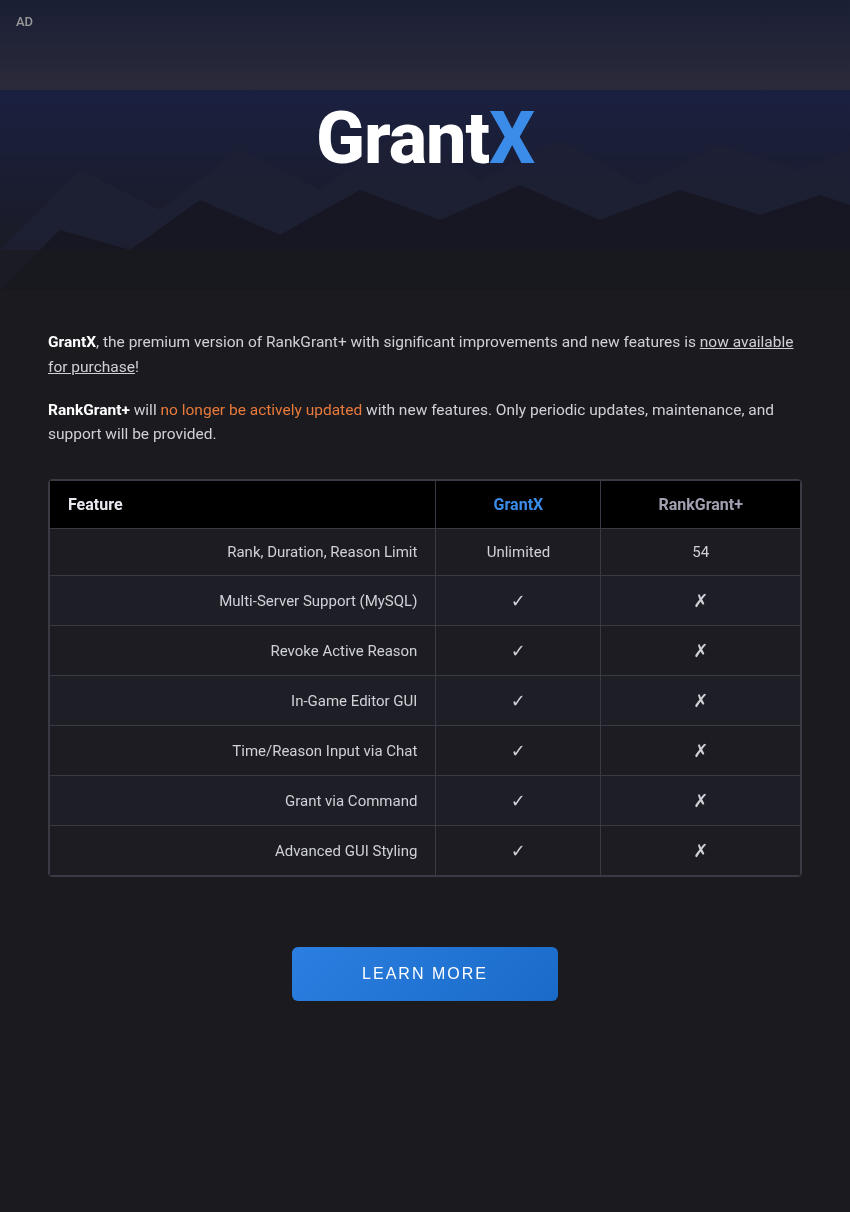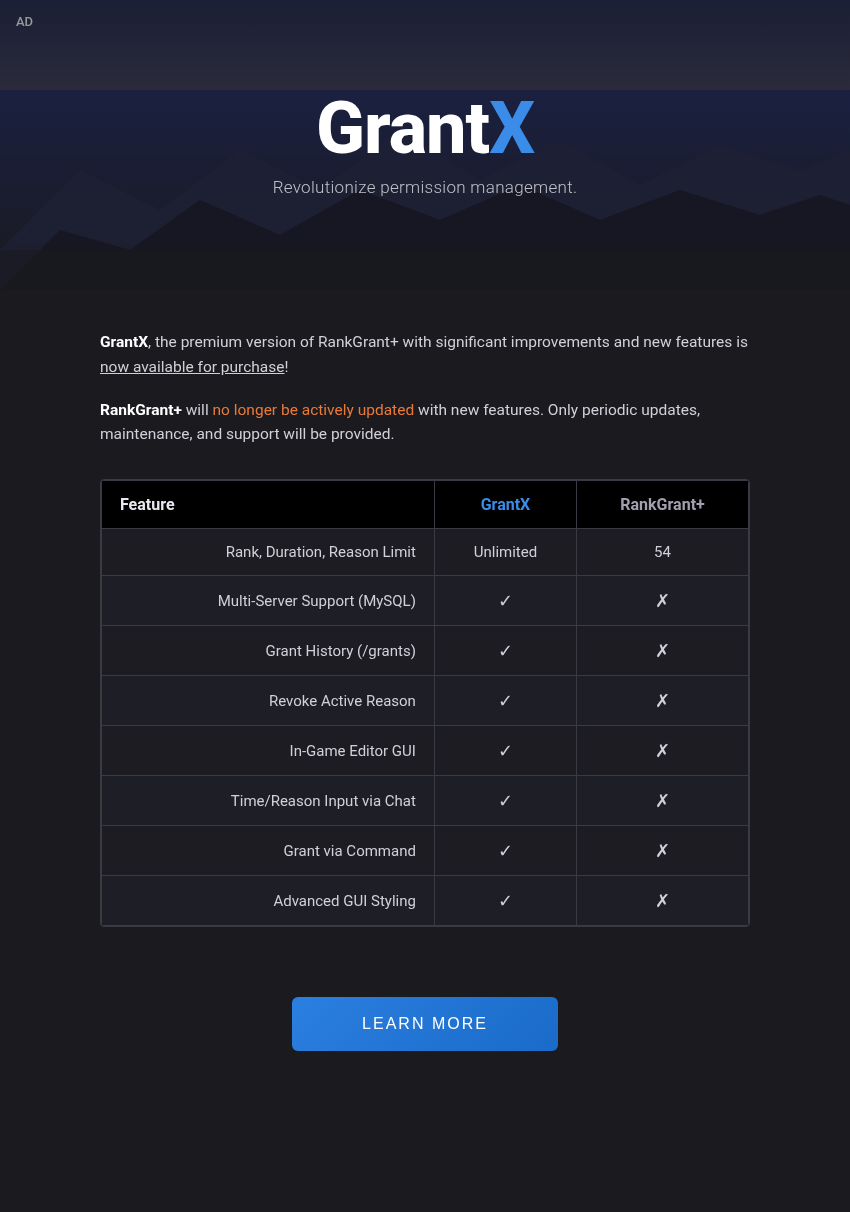--- a/index.html
+++ b/index.html
@@ -77,21 +77,21 @@
 
     .tagline {
       color: #c0c0c8;
       font-size: 17px;
       font-weight: 300;
       letter-spacing: 0.3px;
     }
 
     
     .content-section {
-      padding: 40px 100px 50px;
+      padding: 40px 48px 50px;
     }
 
     .description-block {
       margin-bottom: 32px;
       line-height: 1.6;
       font-size: 15.5px;
     }
 
     .description-block p {
       margin-bottom: 18px;
@@ -233,21 +233,20 @@
 
     <polygon points="0,200 60,140 130,160 200,110 280,145 360,100 440,130 520,95 600,130 680,100 760,125 820,105 850,115 850,200" fill="#161620" opacity="0.9"></polygon>
 
     <rect x="0" y="160" width="850" height="40" fill="#1a1a1f" opacity="0.7"></rect>
   </svg>
 
   <div class="hero-content">
     <h1 class="logo-title">
       <span class="logo-grant">Grant</span><span class="logo-x">X</span>
     </h1>
-    <p class="tagline">Revolutionize permission management.</p>
   </div>
 </div>
 
 <div class="content-section">
 
   <div class="description-block">
     <p>
       <span class="bold-text">GrantX</span><span>, the premium version of RankGrant+ with significant improvements and new features is </span><span class="link-text">now available for purchase</span><span>!</span>
     </p>
     <p>
@@ -269,25 +268,20 @@
             <td>Rank, Duration, Reason Limit</td>
             <td>Unlimited</td>
             <td>54</td>
           </tr>
           <tr>
             <td>Multi-Server Support (MySQL)</td>
             <td><span class="check-mark">✓</span></td>
             <td><span class="cross-mark">✗</span></td>
           </tr>
           <tr>
-            <td>Grant History (/grants)</td>
-            <td><span class="check-mark">✓</span></td>
-            <td><span class="cross-mark">✗</span></td>
-          </tr>
-          <tr>
             <td>Revoke Active Reason</td>
             <td><span class="check-mark">✓</span></td>
             <td><span class="cross-mark">✗</span></td>
           </tr>
           <tr>
             <td>In-Game Editor GUI</td>
             <td><span class="check-mark">✓</span></td>
             <td><span class="cross-mark">✗</span></td>
           </tr>
           <tr>

